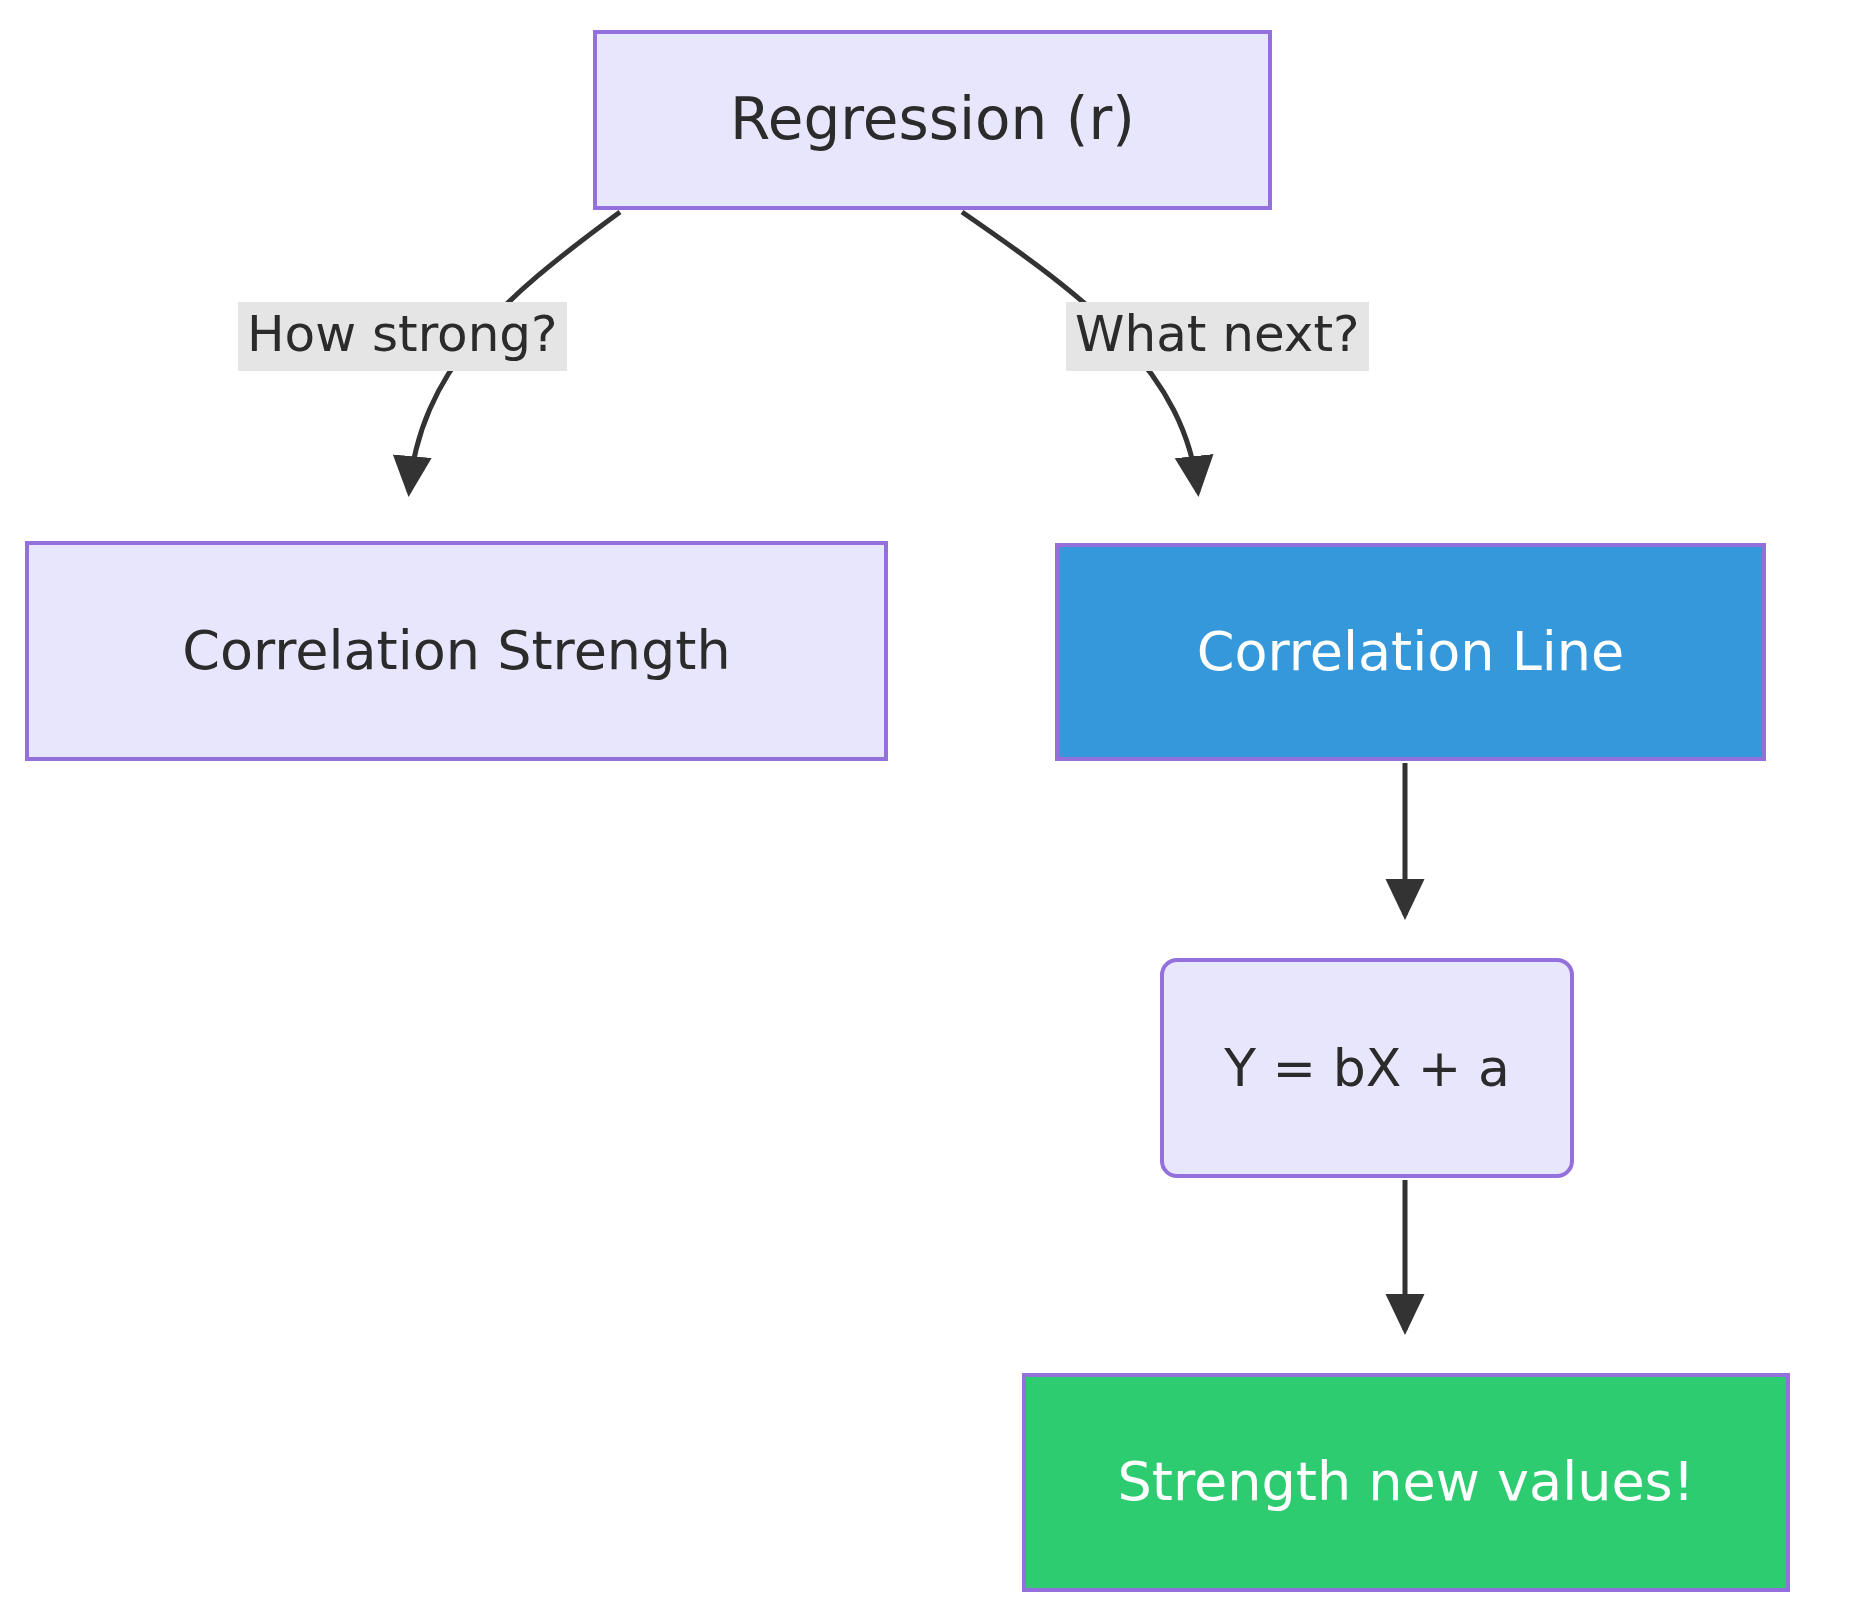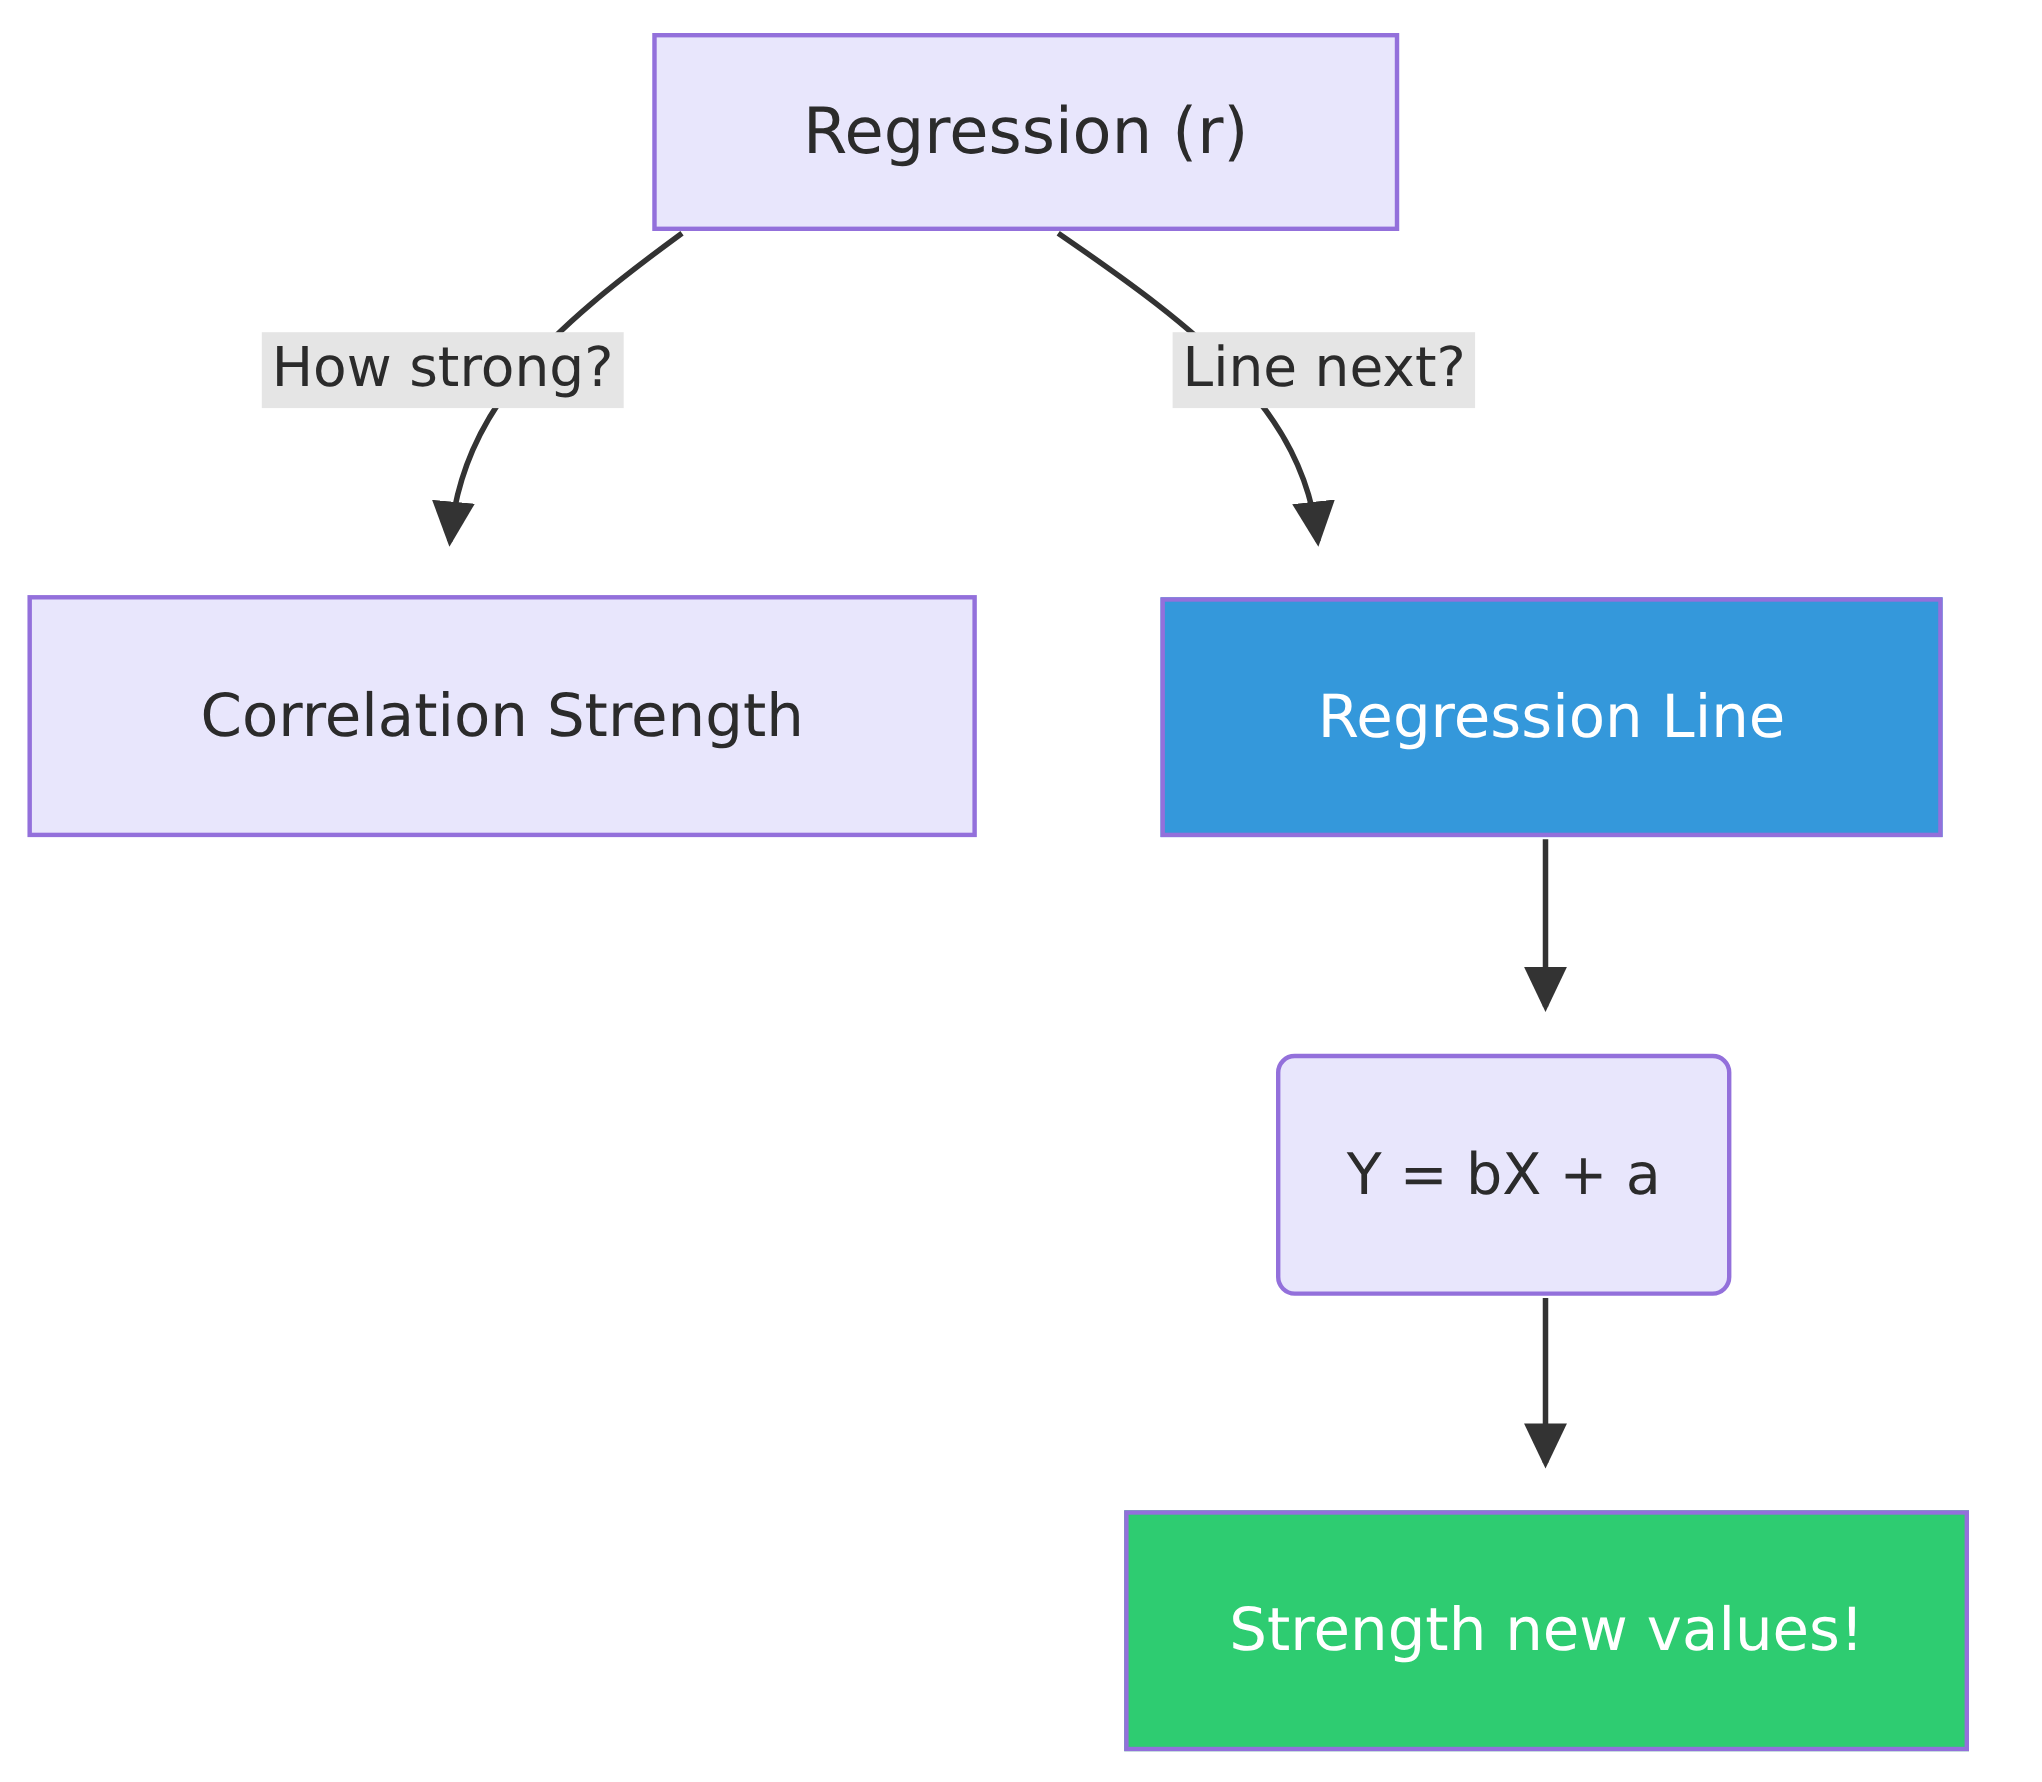--- a/index.html
+++ b/index.html
@@ -100,28 +100,28 @@
 
   <div class="node node-default" id="node-correlation">
     <span class="node-label">Regression (r)</span>
   </div>
 
   <div class="node node-default" id="node-relationship">
     <span class="node-label">Correlation Strength</span>
   </div>
 
   <div class="node node-blue" id="node-regression">
-    <span class="node-label">Regression Line</span>
+    <span class="node-label">Correlation Line</span>
   </div>
 
   <div class="node node-default" id="node-equation">
     <span class="node-label">Y = bX + a</span>
   </div>
 
   <div class="node node-green" id="node-predict">
     <span class="node-label">Strength new values!</span>
   </div>
 
   <div class="edge-label" id="edge-label-how">How strong?</div>
 
-  <div class="edge-label" id="edge-label-what">Line next?</div>
+  <div class="edge-label" id="edge-label-what">What next?</div>
 
 </div>
 
 </body></html>

